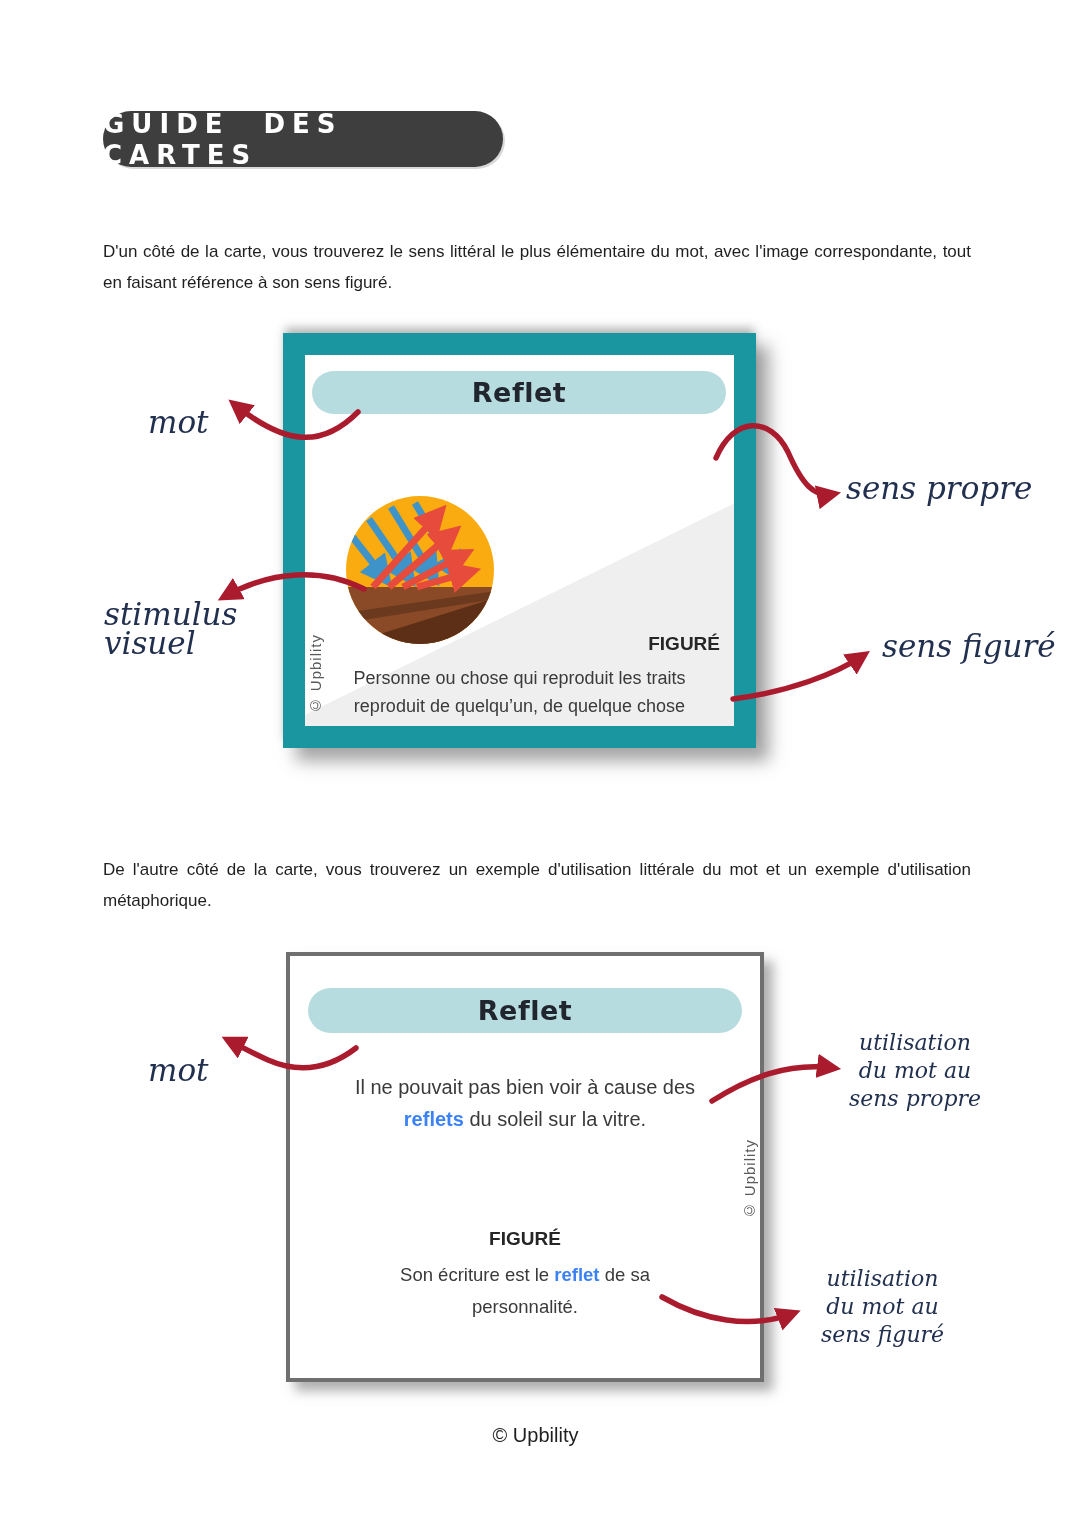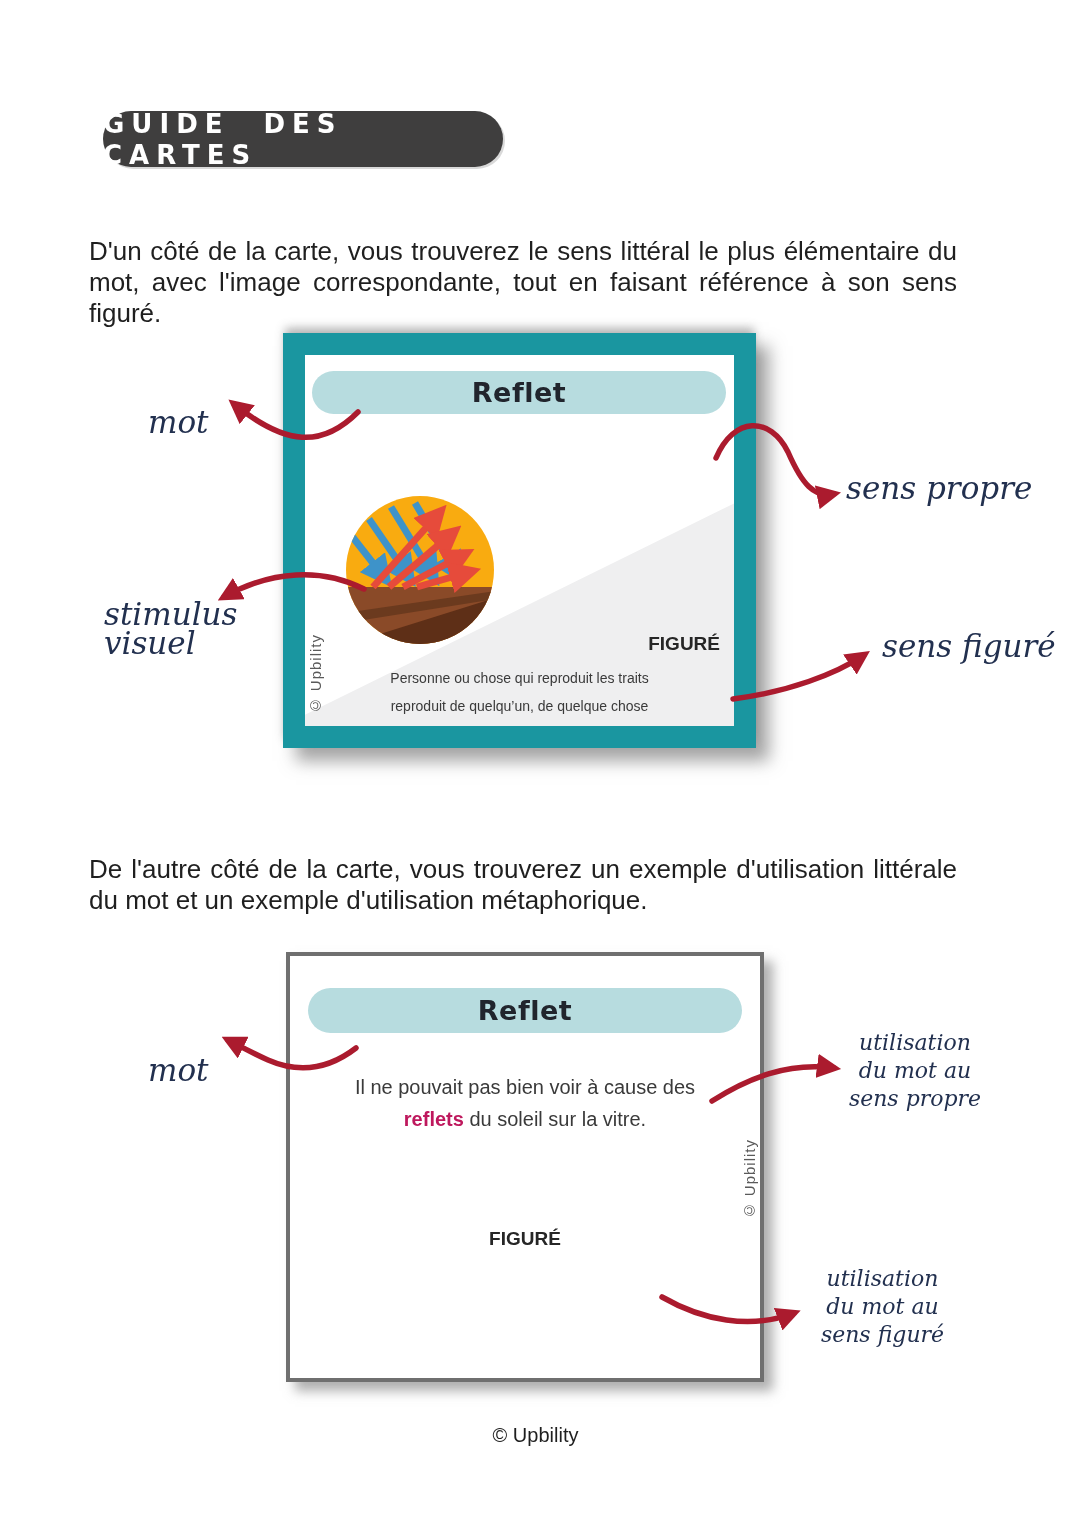--- a/index.html
+++ b/index.html
@@ -6,21 +6,21 @@
   body{width:1071px;height:1519px;position:relative;font-family:"Liberation Sans",sans-serif;color:#222;overflow:hidden;}
 
   
   .banner{position:absolute;left:103px;top:111px;width:400px;height:56px;background:#3f3e3e;
           border-radius:30px;display:flex;align-items:center;justify-content:center;
           box-shadow:2px 2px 0 rgba(0,0,0,.15);}
   .banner span{color:#ffffff;font-family:"DejaVu Sans",sans-serif;font-weight:bold;
           font-size:26px;letter-spacing:7px;word-spacing:18px;transform:scaleY(1.05);}
 
   
-  .para{position:absolute;left:89px;width:868px;font-size:26px;line-height:31px;
+  .para{position:absolute;left:103px;width:868px;font-size:17px;line-height:31px;
         text-align:justify;color:#1f1f1f;margin-top:15px;}
   .para1{top:221px;}
   .para2{top:839px;}
 
   
   .pill{background:#b7dcdf;border-radius:24px;display:flex;align-items:center;justify-content:center;}
   .pill .word{font-family:"DejaVu Sans",sans-serif;font-weight:bold;font-size:27px;color:#21252d;letter-spacing:.5px;}
 
   
   .card1{position:absolute;left:283px;top:333px;width:429px;height:371px;
@@ -28,37 +28,37 @@
          box-shadow:0 -7px 9px -2px rgba(90,90,90,.45), 13px 13px 16px rgba(90,90,90,.55);}
   .card1-inner{position:relative;width:100%;height:100%;background:#ffffff;}
   .wedge{position:absolute;left:0;top:0;width:100%;height:100%;background:#efeff0;
          clip-path:polygon(0 97%,100% 40%,100% 100%,0 100%);}
   .pill1{position:absolute;left:7px;top:16px;width:414px;height:43px;}
   .def1{position:absolute;left:0;top:74px;width:100%;text-align:center;
         font-size:18.5px;color:#3a3a3a;}
   .illu{position:absolute;left:40px;top:140px;width:150px;height:150px;}
   .figure-label1{position:absolute;right:14px;top:278px;font-weight:bold;font-size:19px;color:#262626;}
   .def2{position:absolute;left:0;top:309px;width:100%;text-align:center;
-        font-size:14px;line-height:28px;color:#3a3a3a;}
+        font-size:18px;line-height:28px;color:#3a3a3a;}
   .wm-left{position:absolute;left:2px;bottom:12px;writing-mode:vertical-rl;transform:rotate(180deg);
            font-size:15px;color:#5a5a5a;letter-spacing:1px;}
 
   
   .card2{position:absolute;left:286px;top:952px;width:470px;height:422px;
          border:4px solid #6f6f6f;background:#ffffff;
          box-shadow:9px 9px 11px rgba(110,110,110,.55);}
   .card2-inner{position:relative;width:100%;height:100%;}
   .pill2{position:absolute;left:18px;top:32px;width:434px;height:45px;}
   .sent1{position:absolute;left:0;top:115px;width:100%;text-align:center;
          font-size:20px;line-height:32px;color:#3a3a3a;}
   .figure-label2{position:absolute;left:0;top:272px;width:100%;text-align:center;
          font-weight:bold;font-size:19px;color:#262626;}
   .sent2{position:absolute;left:0;top:303px;width:100%;text-align:center;
          font-size:18.5px;line-height:32px;color:#3a3a3a;}
-  .hl{color:#be185d;font-weight:bold;}
+  .hl{color:#3b82f6;font-weight:bold;}
   .wm-right{position:absolute;right:2px;top:183px;writing-mode:vertical-rl;transform:rotate(180deg);
             font-size:15px;color:#5a5a5a;letter-spacing:1px;}
 
   
   .note{position:absolute;font-family:"DejaVu Serif",serif;font-style:italic;
         color:#22304f;font-size:31px;line-height:29px;}
   .note-mot1{left:148px;top:408px;}
   .note-sens-propre{left:846px;top:474px;white-space:nowrap;}
   .note-stimulus{left:104px;top:600px;width:140px;text-align:left;}
   .note-sens-figure{left:882px;top:632px;white-space:nowrap;}
@@ -134,20 +134,24 @@
 <div class="card2">
   <div class="card2-inner">
     <div class="pill pill2">
       <span class="word">Reflet</span>
     </div>
     <div class="sent1">
       <span>Il ne pouvait pas bien voir à cause des</span><br>
       <span class="hl">reflets</span><span> du soleil sur la vitre.</span>
     </div>
     <div class="figure-label2">FIGURÉ</div>
+    <div class="sent2">
+      <span>Son écriture est le </span><span class="hl">reflet</span><span> de sa</span><br>
+      <span>personnalité.</span>
+    </div>
     <div class="wm-right">© Upbility</div>
   </div>
 </div>
 
 <div class="note note-mot1">mot</div>
 <div class="note note-sens-propre">sens propre</div>
 <div class="note note-stimulus">
   <span>stimulus</span><br>
   <span>visuel</span>
 </div>

